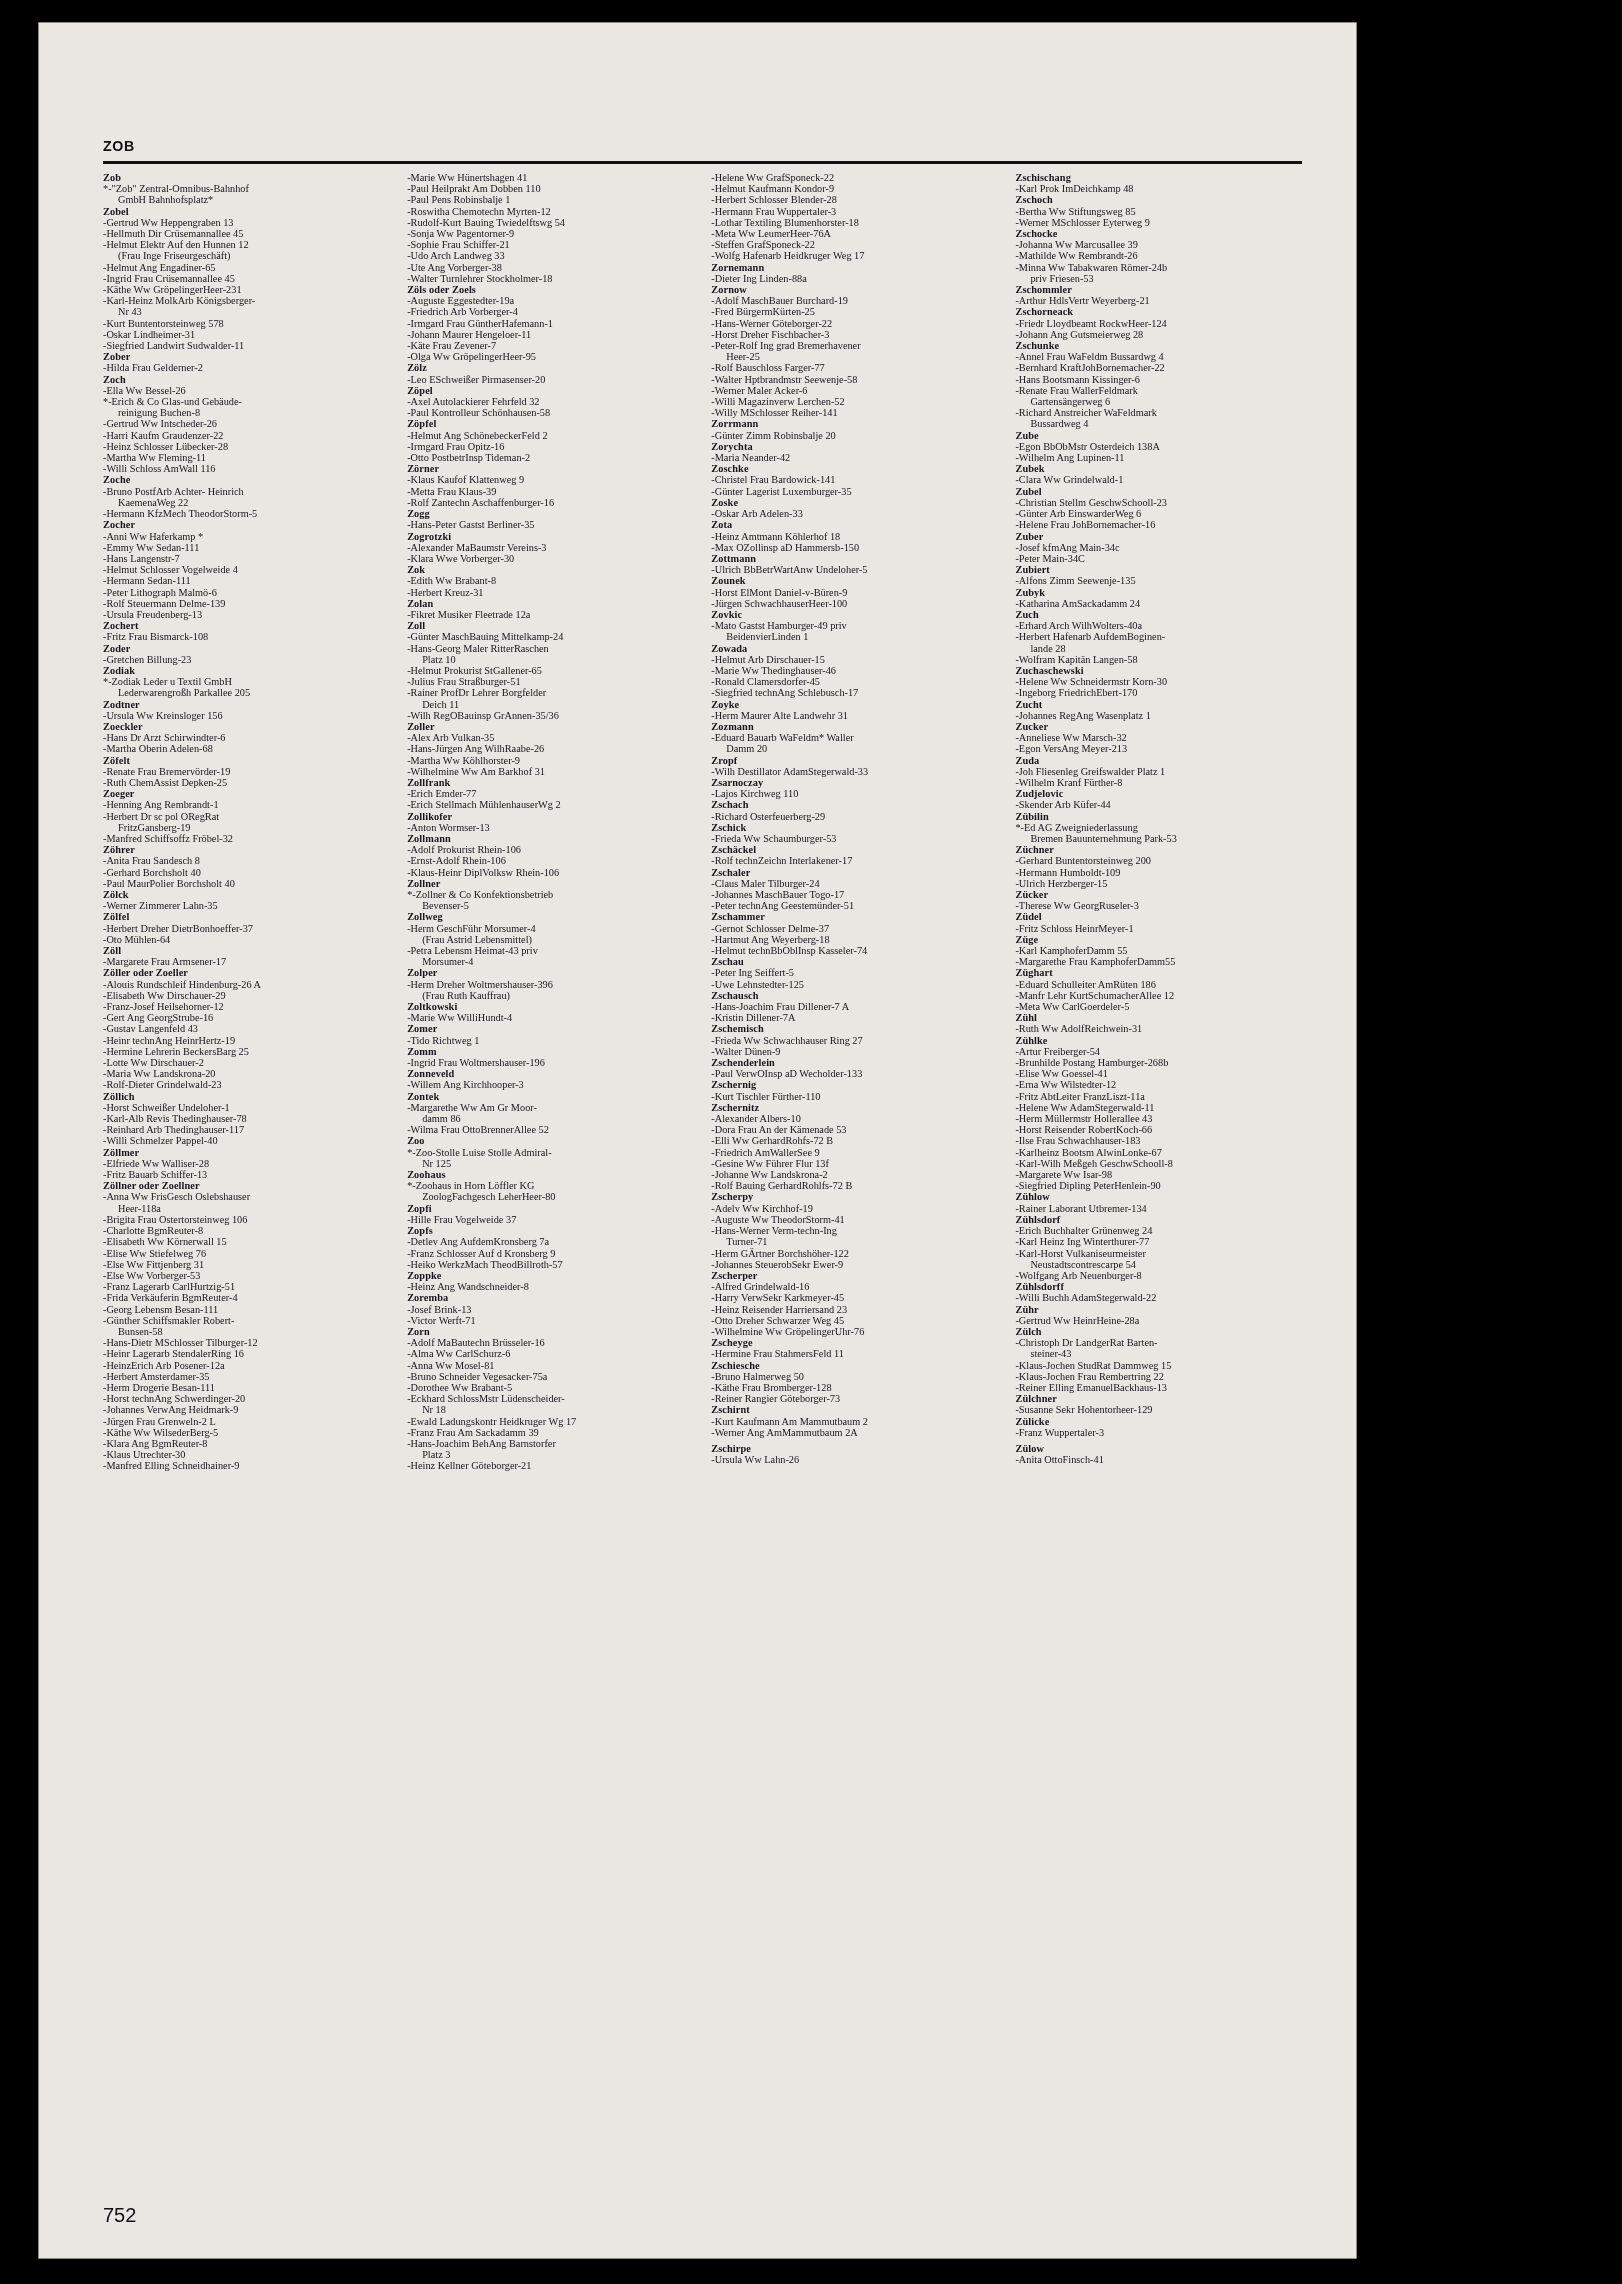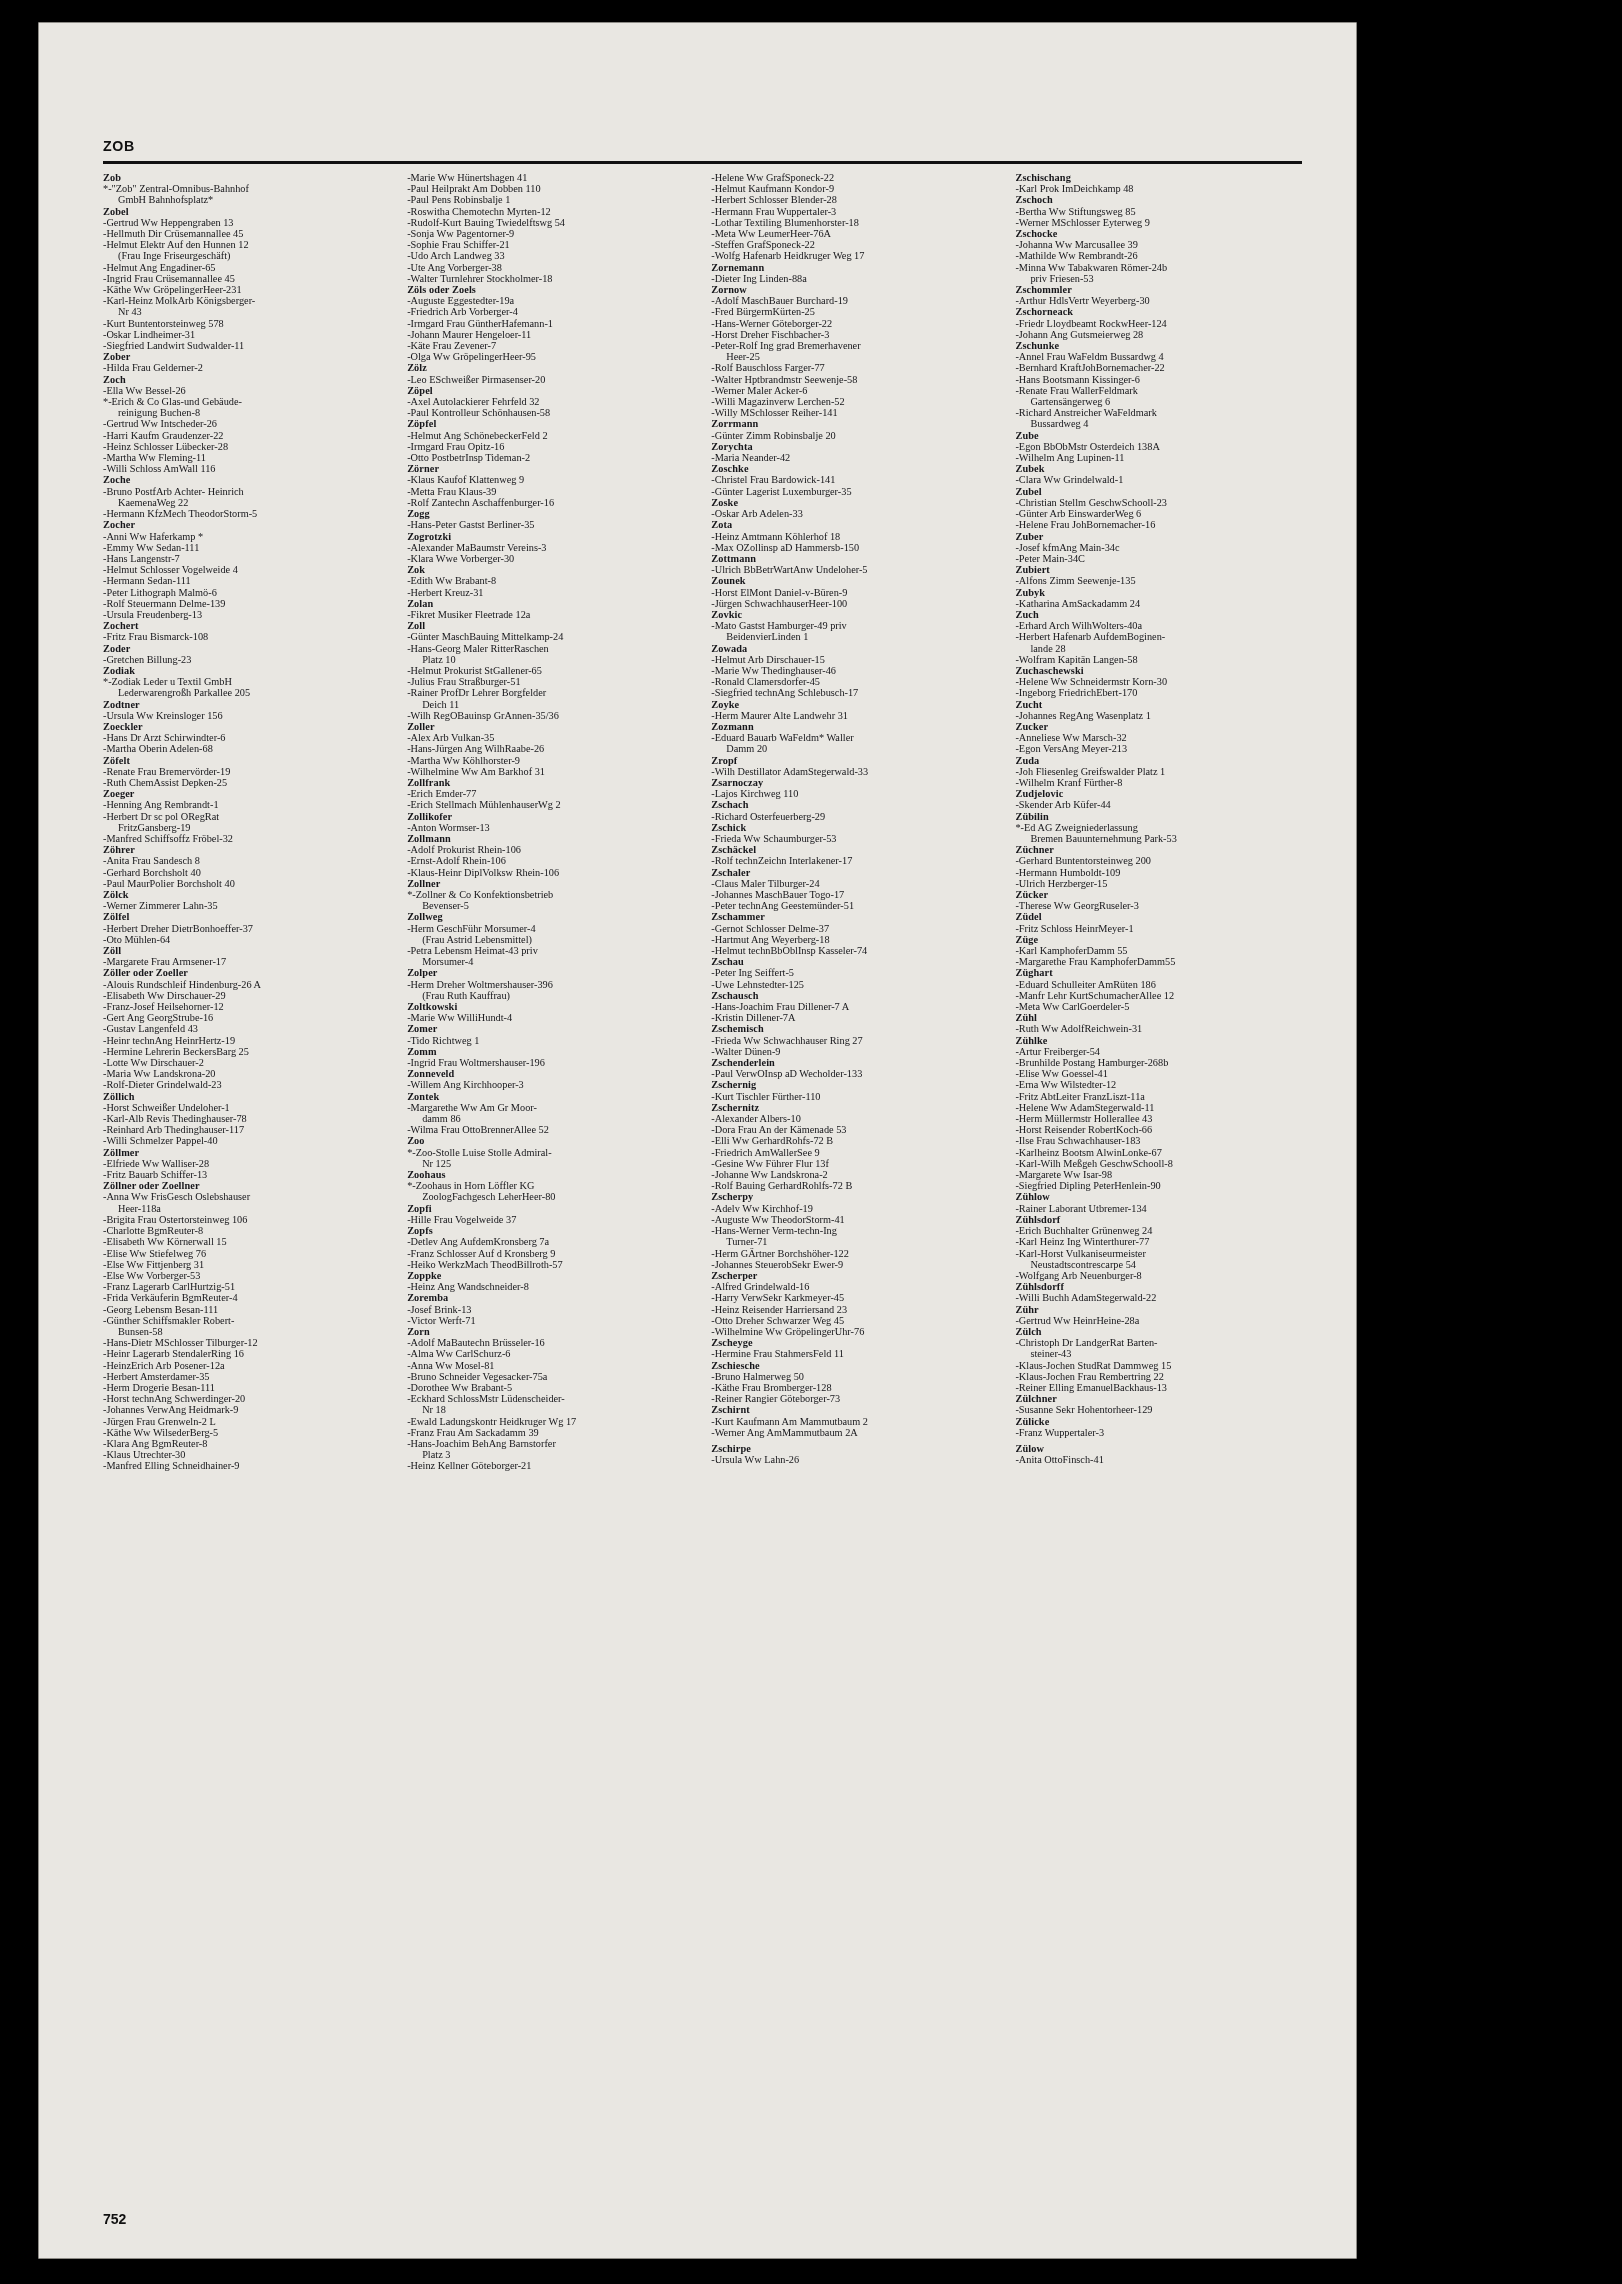--- a/index.html
+++ b/index.html
@@ -44,22 +44,22 @@
     right: 0px;
     top: 57px;
     height: 2.7px;
     background: #111;
   }
   .folio {
     position: absolute;
     left: 0px;
     bottom: -9.5px;
     font-family: "Liberation Sans", sans-serif;
-    font-weight: bold;
-    font-size: 14px;
+    font-weight: normal;
+    font-size: 20px;
     color: #111;
   }
   .columns {
     position: absolute;
     left: 0;
     top: 68px;
     right: 0;
     bottom: 27px;
     display: flex;
     gap: 17.6px;
@@ -456,21 +456,21 @@
           <div class="entry sub">-Karl Prok ImDeichkamp 48</div>
           <div class="entry head">Zschoch</div>
           <div class="entry sub">-Bertha Ww Stiftungsweg 85</div>
           <div class="entry sub">-Werner MSchlosser Eyterweg 9</div>
           <div class="entry head">Zschocke</div>
           <div class="entry sub">-Johanna Ww Marcusallee 39</div>
           <div class="entry sub">-Mathilde Ww Rembrandt-26</div>
           <div class="entry sub">-Minna Ww Tabakwaren Römer-24b</div>
           <div class="entry cont">priv Friesen-53</div>
           <div class="entry head">Zschommler</div>
-          <div class="entry sub">-Arthur HdlsVertr Weyerberg-30</div>
+          <div class="entry sub">-Arthur HdlsVertr Weyerberg-21</div>
           <div class="entry head">Zschorneack</div>
           <div class="entry sub">-Friedr Lloydbeamt RockwHeer-124</div>
           <div class="entry sub">-Johann Ang Gutsmeierweg 28</div>
           <div class="entry head">Zschunke</div>
           <div class="entry sub">-Annel Frau WaFeldm Bussardwg 4</div>
           <div class="entry sub">-Bernhard KraftJohBornemacher-22</div>
           <div class="entry sub">-Hans Bootsmann Kissinger-6</div>
           <div class="entry sub">-Renate Frau WallerFeldmark</div>
           <div class="entry cont">Gartensängerweg 6</div>
           <div class="entry sub">-Richard Anstreicher WaFeldmark</div>

